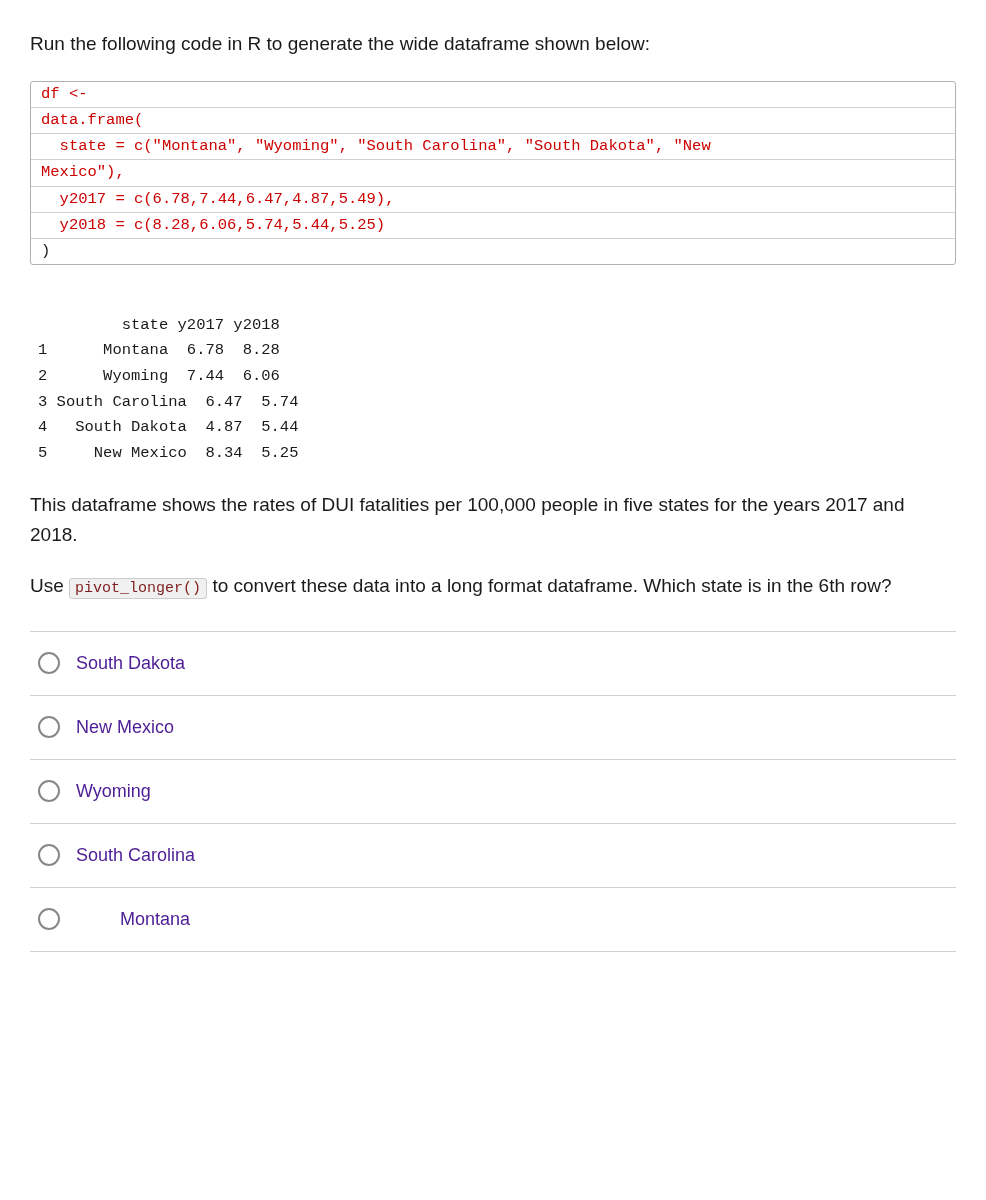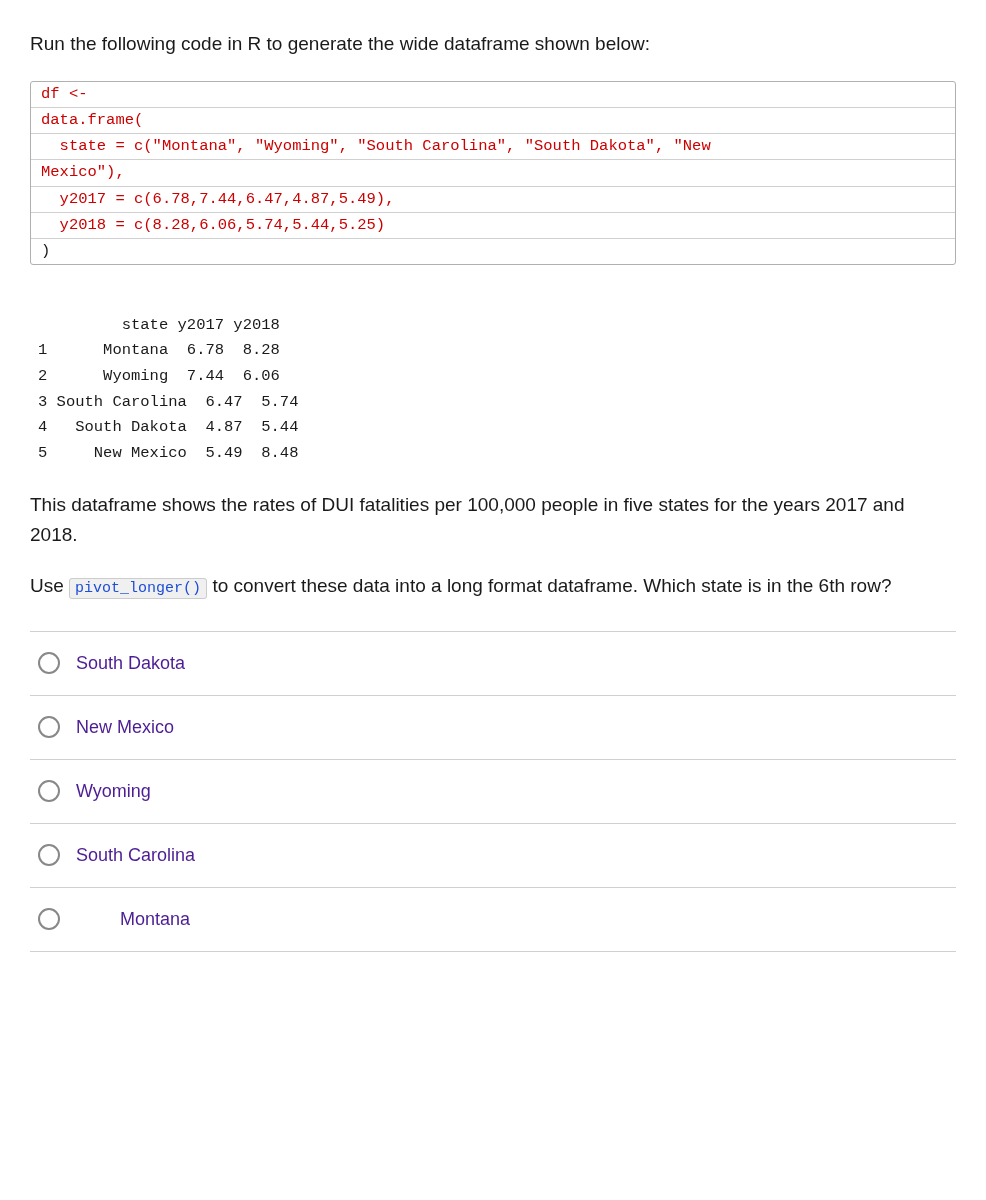--- a/index.html
+++ b/index.html
@@ -81,21 +81,21 @@
       color: #1a1a1a;
     }
 
     .inline-code {
       font-family: "Courier New", Courier, monospace;
       font-size: 15px;
       background: #f0f0f0;
       border: 1px solid #ccc;
       border-radius: 3px;
       padding: 1px 5px;
-      color: #1d4ed8;
+      color: #7f1d1d;
     }
 
     .answer-section {
       margin-top: 20px;
     }
 
     .answer-option {
       display: flex;
       align-items: center;
       padding: 18px 0 18px 8px;
@@ -157,21 +157,21 @@
   </span>
 </div>
 
 
 <div class="data-table">
 <span>         state y2017 y2018</span>
 <span>1      Montana  6.78  8.28</span>
 <span>2      Wyoming  7.44  6.06</span>
 <span>3 South Carolina  6.47  5.74</span>
 <span>4   South Dakota  4.87  5.44</span>
-<span>5     New Mexico  5.49  8.48</span>
+<span>5     New Mexico  8.34  5.25</span>
 </div>
 
 
 <p class="description-text">This dataframe shows the rates of DUI fatalities per 100,000 people in five states for the years 2017 and 2018.</p>
 
 
 <p class="question-text">
   <span>Use</span>
   <span class="inline-code">pivot_longer()</span>
   <span>to convert these data into a long format dataframe. Which state is in the 6th row?</span>

